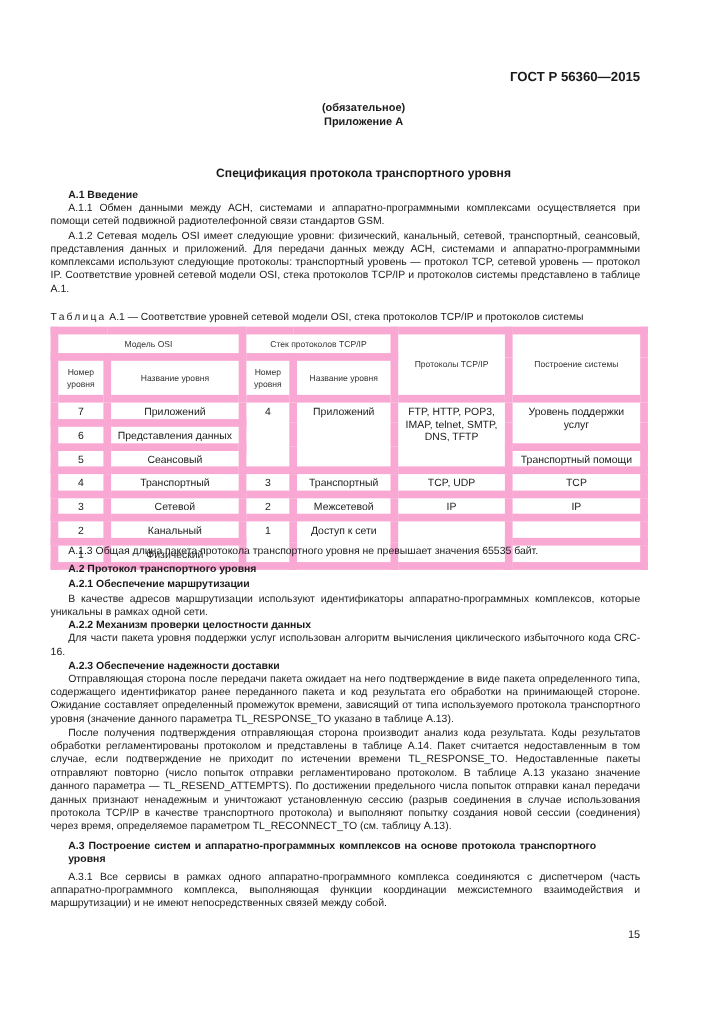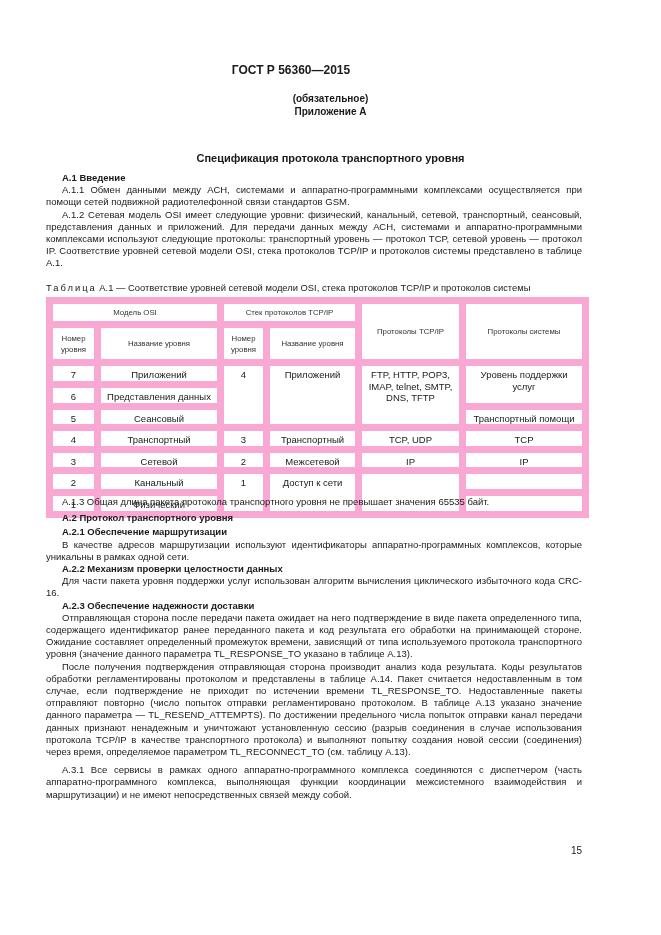--- a/index.html
+++ b/index.html
@@ -1,19 +1,19 @@
 <!DOCTYPE html>
 <html><head>
 <meta charset="utf-8">
 <style>
   html, body { margin:0; padding:0; background:#ffffff; }
   body { width:661px; height:935px; position:relative; overflow:hidden;
          font-family:"Liberation Sans", sans-serif; color:#1a1a1a; font-size:9.6px; }
   .abs { position:absolute; }
-  .std { left:0; top:63px; width:582px; text-align:center; font-weight:bold; font-size:12px; }
+  .std { left:0; top:63px; width:582px; text-align:right; font-weight:bold; font-size:12px; }
   .center { left:0; width:661px; text-align:center; }
   .app-title { top:92px; font-size:10px; font-weight:bold; line-height:13px; }
   .spec-title { top:152px; font-size:11px; font-weight:bold; }
   .text { position:absolute; left:46px; width:536px; line-height:12.2px; text-align:justify; font-size:9.5px; }
   .p { text-indent:16px; margin:0; }
   .h { font-weight:bold; margin:0; padding-left:16px; }
   .tcap { position:absolute; left:46px; top:282px; font-size:9.4px; white-space:nowrap; }
   .spaced { letter-spacing:2px; }
   table { position:absolute; left:46px; top:297px; border-collapse:collapse; width:536px; table-layout:fixed; }
   td { border:7px solid #f9a8d4; text-align:center; vertical-align:top; padding:3px 2px 0 2px; font-size:9.5px; line-height:11.5px; }
@@ -48,21 +48,21 @@
       <col style="width:46px">
       <col style="width:92px">
       <col style="width:104px">
       <col style="width:123px">
   </colgroup>
   <tbody>
       <tr>
     <td class="th th-top" colspan="2">Модель OSI</td>
     <td class="th th-top" colspan="2">Стек протоколов TCP/IP</td>
     <td class="th" rowspan="2" style="border-bottom:3px double #222;">Протоколы TCP/IP</td>
-    <td class="th" rowspan="2" style="border-bottom:3px double #222;">Протоколы системы</td>
+    <td class="th" rowspan="2" style="border-bottom:3px double #222;">Построение системы</td>
   </tr>
   <tr class="hdr-last">
     <td class="th th-bot">Номер уровня</td>
     <td class="th th-bot">Название уровня</td>
     <td class="th th-bot">Номер уровня</td>
     <td class="th th-bot">Название уровня</td>
   </tr>
   <tr style="height:18px">
     <td>7</td>
     <td>Приложений</td>
@@ -115,16 +115,17 @@
 <div class="text" style="top:496px;">
   <p class="p" style="margin-bottom:4px;">А.1.3 Общая длина пакета протокола транспортного уровня не превышает значения 65535 байт.</p>
   <p class="h" style="margin-bottom:2px;">А.2 Протокол транспортного уровня</p>
   <p class="h">А.2.1 Обеспечение маршрутизации</p>
   <p class="p">В качестве адресов маршрутизации используют идентификаторы аппаратно-программных комплексов, которые уникальны в рамках одной сети.</p>
   <p class="h">А.2.2 Механизм проверки целостности данных</p>
   <p class="p">Для части пакета уровня поддержки услуг использован алгоритм вычисления циклического избыточного кода CRC-16.</p>
   <p class="h">А.2.3 Обеспечение надежности доставки</p>
   <p class="p">Отправляющая сторона после передачи пакета ожидает на него подтверждение в виде пакета определенного типа, содержащего идентификатор ранее переданного пакета и код результата его обработки на принимающей стороне. Ожидание составляет определенный промежуток времени, зависящий от типа используемого протокола транспортного уровня (значение данного параметра TL_RESPONSE_TO указано в таблице А.13).</p>
   <p class="p" style="margin-bottom:6px;">После получения подтверждения отправляющая сторона производит анализ кода результата. Коды результатов обработки регламентированы протоколом и представлены в таблице А.14. Пакет считается недоставленным в том случае, если подтверждение не приходит по истечении времени TL_RESPONSE_TO. Недоставленные пакеты отправляют повторно (число попыток отправки регламентировано протоколом. В таблице А.13 указано значение данного параметра — TL_RESEND_ATTEMPTS). По достижении предельного числа попыток отправки канал передачи данных признают ненадежным и уничтожают установленную сессию (разрыв соединения в случае использования протокола TCP/IP в качестве транспортного протокола) и выполняют попытку создания новой сессии (соединения) через время, определяемое параметром TL_RECONNECT_TO (см. таблицу А.13).</p>
+  <p class="h" style="padding-right:40px;">А.3 Построение систем и аппаратно-программных комплексов на основе протокола транспортного уровня</p>
   <p class="p" style="margin-top:3px;">А.3.1 Все сервисы в рамках одного аппаратно-программного комплекса соединяются с диспетчером (часть аппаратно-программного комплекса, выполняющая функции координации межсистемного взаимодействия и маршрутизации) и не имеют непосредственных связей между собой.</p>
 </div>
 
 <div class="pagenum">15</div>
 
 </body></html>

